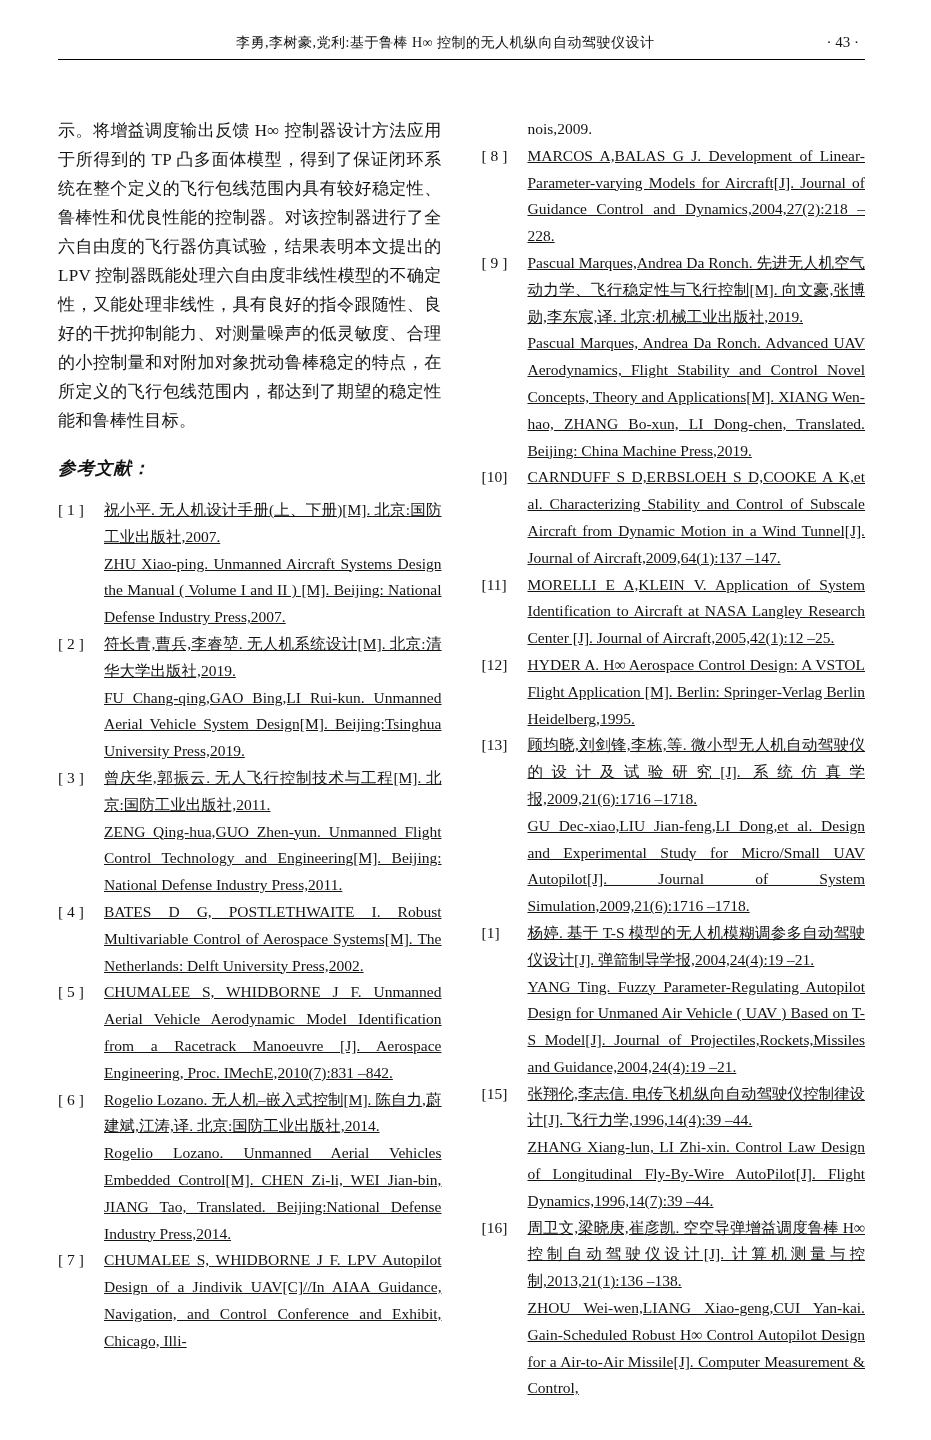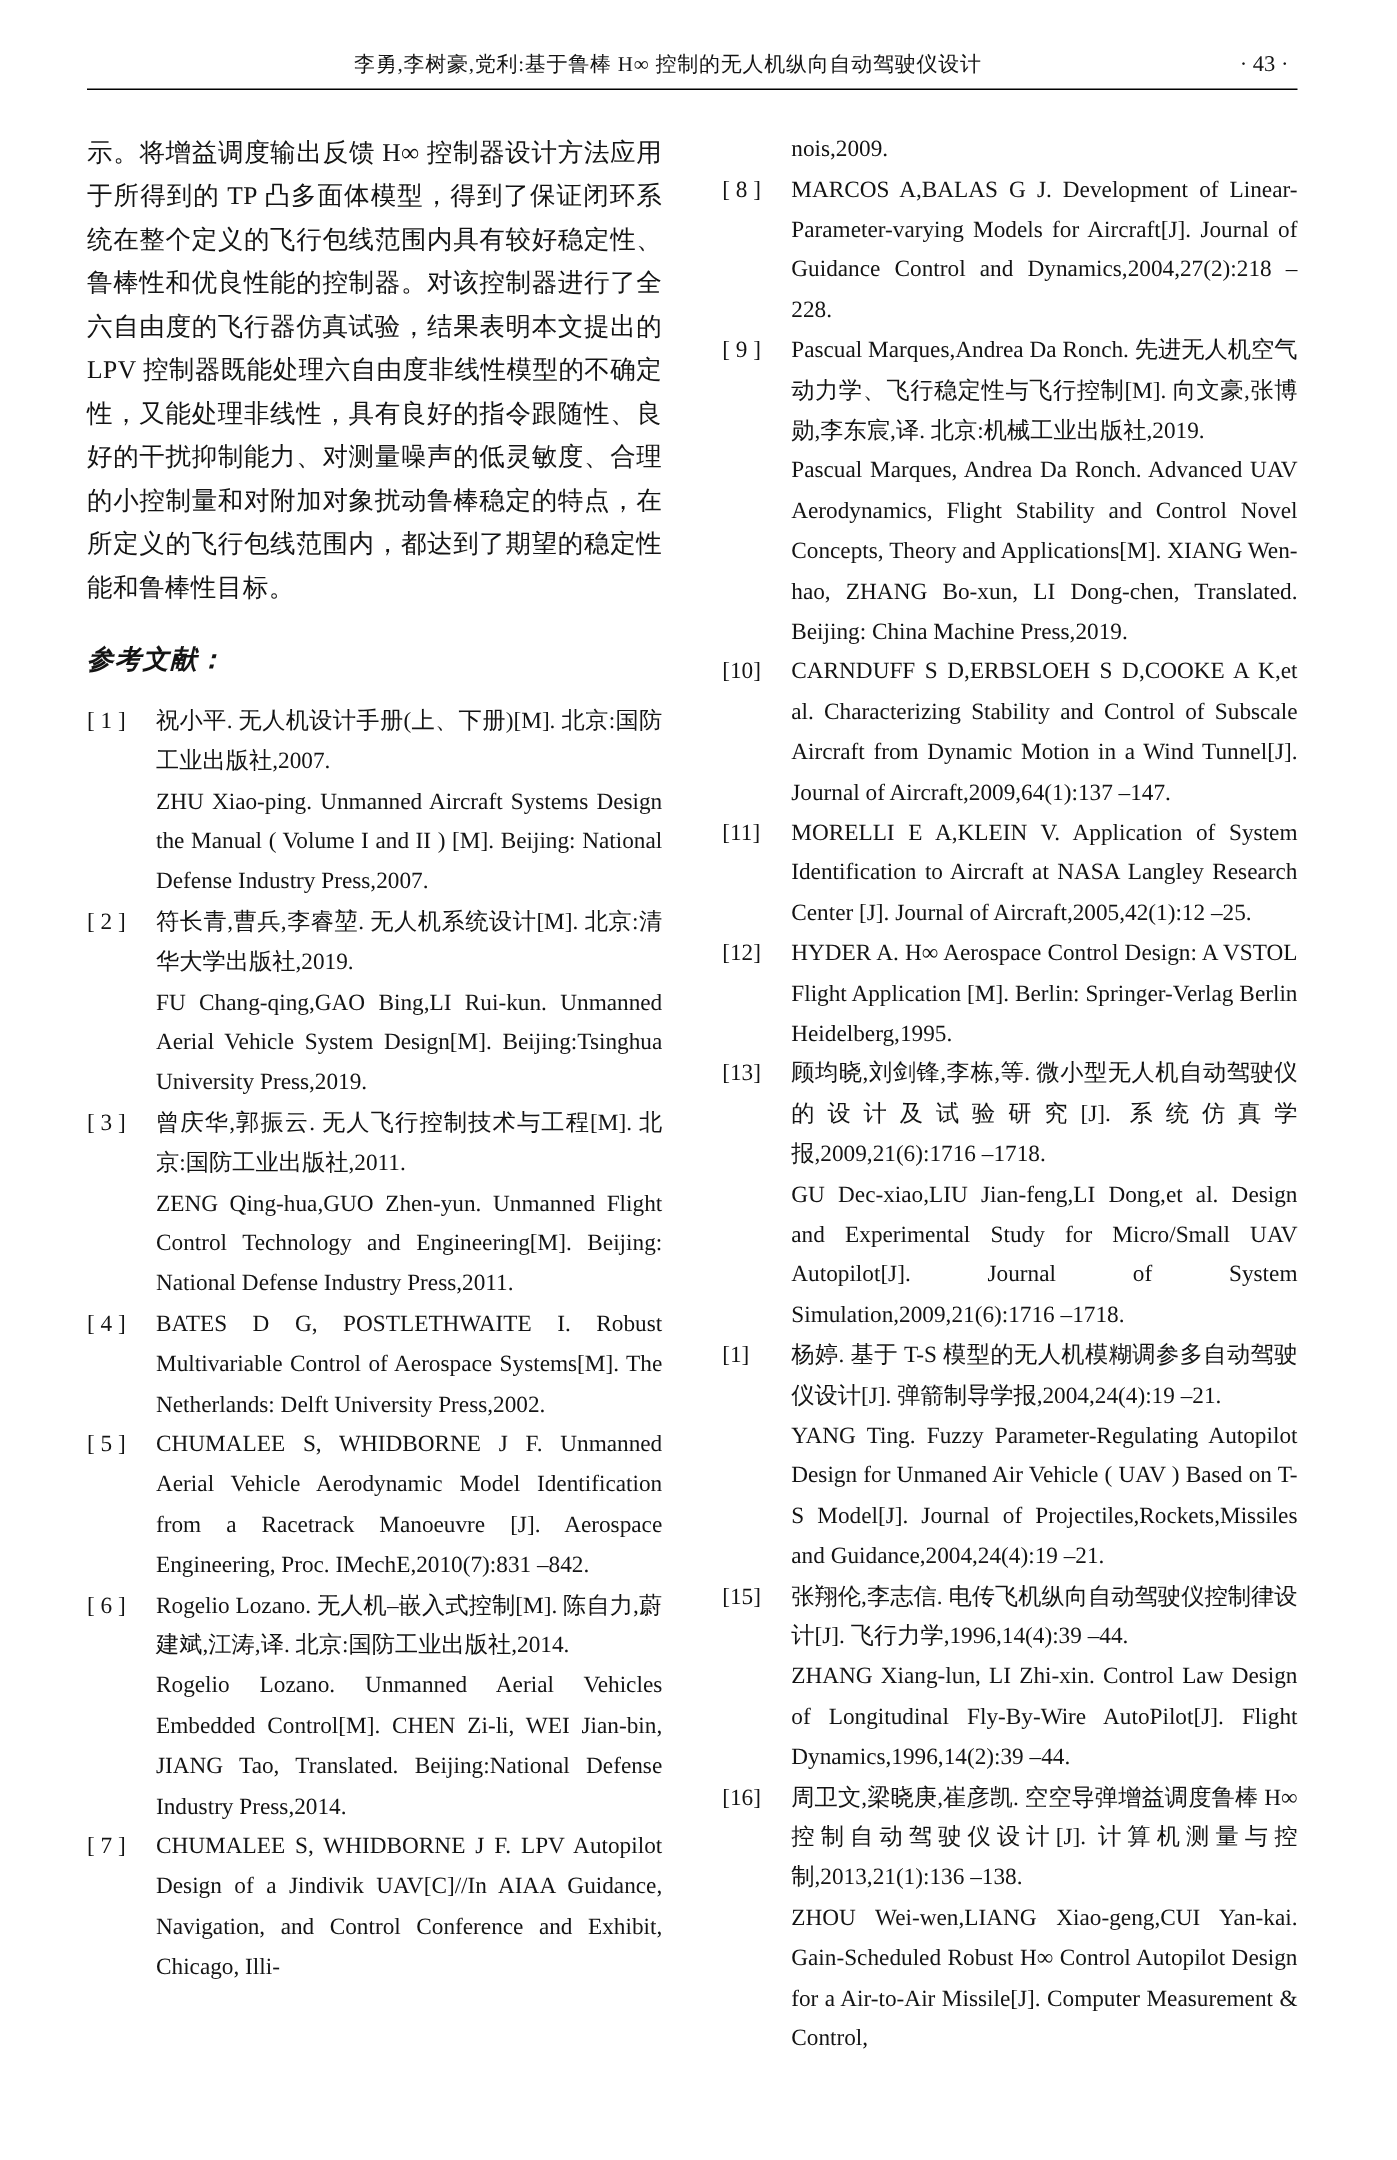--- a/index.html
+++ b/index.html
@@ -35,21 +35,21 @@
     white-space: nowrap;
   }
   .header-rule {
     border-top: 1.6px solid #000;
     margin-bottom: 27px;
   }
   .columns {
     display: flex;
     gap: 40px;
   }
-  .column { width: 390px; }
+  .column { width: 390px; margin-top: 29px; }
   .body-par {
     font-size: 17px;
     line-height: 29px;
     text-align: justify;
     letter-spacing: 0.3px;
   }
   .refs-heading {
     font-size: 17.5px;
     font-weight: bold;
     margin: 21px 0 17px 0;
@@ -59,21 +59,21 @@
   .ref-item {
     display: flex;
     font-size: 15.5px;
     line-height: 26.8px;
   }
   .ref-num {
     width: 46px;
     flex: none;
   }
   .ref-body { flex: 1; min-width: 0; }
-  .ref-par { text-align: justify; }
+  .ref-par { text-align: justify; text-decoration: underline; }
   .cont-line {
     font-size: 15.5px;
     line-height: 26.8px;
     padding-left: 46px;
     text-align: justify;
   }
 </style>
 </head>
 <body>
 
@@ -200,21 +200,21 @@
     <div class="ref-body">
               <p class="ref-par">杨婷. 基于 T-S 模型的无人机模糊调参多自动驾驶仪设计[J]. 弹箭制导学报,2004,24(4):19 –21.</p>
               <p class="ref-par">YANG Ting. Fuzzy Parameter-Regulating Autopilot Design for Unmaned Air Vehicle ( UAV ) Based on T-S Model[J]. Journal of Projectiles,Rockets,Missiles and Guidance,2004,24(4):19 –21.</p>
             </div>
   </div>
 
   <div class="ref-item">
     <span class="ref-num">[15]</span>
     <div class="ref-body">
               <p class="ref-par">张翔伦,李志信. 电传飞机纵向自动驾驶仪控制律设计[J]. 飞行力学,1996,14(4):39 –44.</p>
-              <p class="ref-par">ZHANG Xiang-lun, LI Zhi-xin. Control Law Design of Longitudinal Fly-By-Wire AutoPilot[J]. Flight Dynamics,1996,14(2):39 –44.</p>
+              <p class="ref-par">ZHANG Xiang-lun, LI Zhi-xin. Control Law Design of Longitudinal Fly-By-Wire AutoPilot[J]. Flight Dynamics,1996,14(7):39 –44.</p>
             </div>
   </div>
 
   <div class="ref-item">
     <span class="ref-num">[16]</span>
     <div class="ref-body">
               <p class="ref-par">周卫文,梁晓庚,崔彦凯. 空空导弹增益调度鲁棒 H∞ 控制自动驾驶仪设计[J]. 计算机测量与控制,2013,21(1):136 –138.</p>
               <p class="ref-par">ZHOU Wei-wen,LIANG Xiao-geng,CUI Yan-kai. Gain-Scheduled Robust H∞ Control Autopilot Design for a Air-to-Air Missile[J]. Computer Measurement &amp; Control,</p>
             </div>
   </div>

